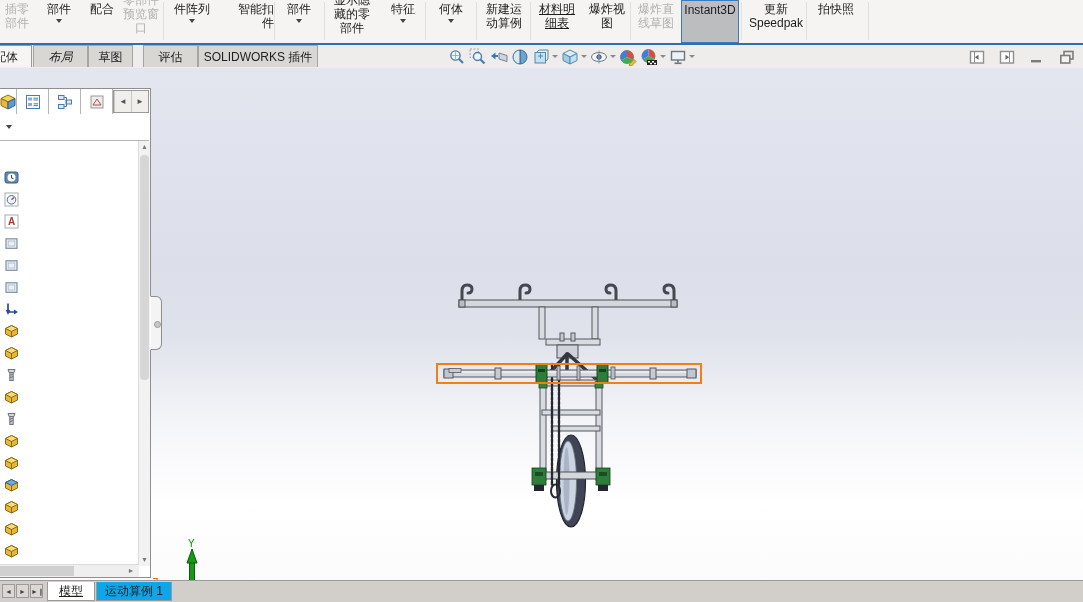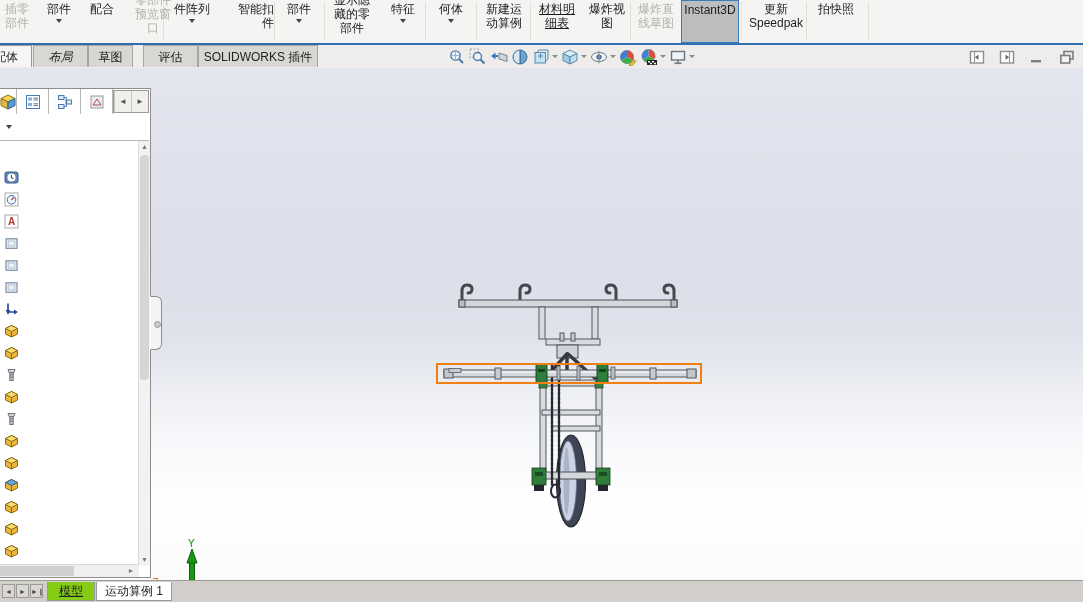--- a/index.html
+++ b/index.html
@@ -61,23 +61,23 @@
             border:1px solid #8e8e8e;border-left:1px solid #fff;border-radius:0 6px 6px 0;box-sizing:border-box;}
   #splitter .dot{position:absolute;left:3px;top:24px;width:5px;height:5px;border-radius:50%;
                  background:#c9c9c9;border:1px solid #9a9a9a;}
   
   #model-svg{position:absolute;left:425px;top:192px;}
   #triad-svg{position:absolute;left:150px;top:468px;}
   
   #bottom{position:absolute;left:0;top:580px;width:1083px;height:22px;background:#d2cfca;border-top:1px solid #9a9a9a;box-sizing:border-box;}
   .bnav{position:absolute;top:3px;width:13px;height:14px;background:#dbd8d4;border:1px solid #9a9a9a;
         font-size:7px;line-height:13px;text-align:center;color:#444;box-sizing:border-box;}
-  .btab{position:absolute;top:1px;height:19px;line-height:19px;text-align:center;background:#ffffff;
+  .btab{position:absolute;top:1px;height:19px;line-height:19px;text-align:center;background:#0ea5e9;
         border:1px solid #9a9a9a;border-top:none;box-sizing:border-box;font-size:12px;color:#222;}
-  .btab.active{background:#84cc16;text-decoration:underline;}
+  .btab.active{background:#ffffff;text-decoration:underline;}
 </style>
 </head>
 <body>
 
 <div id="ribbon">
     <div class="ribbon-sep" style="left: 163px;"></div>
     <div class="ribbon-sep" style="left: 274px;"></div>
     <div class="ribbon-sep" style="left: 324px;"></div>
     <div class="ribbon-sep" style="left: 425px;"></div>
     <div class="ribbon-sep" style="left: 476px;"></div>
@@ -96,21 +96,21 @@
       <div class="lines">
         <div>部件</div>
       </div>
       <div class="drop-arrow"></div>
     </div>
     <div class="ribbon-item" style="left: 82px; width: 40px;">
       <div class="lines">
         <div>配合</div>
       </div>
     </div>
-    <div class="ribbon-item disabled shift3" style="left: 130px; width: 46px;">
+    <div class="ribbon-item disabled shift3" style="left: 118px; width: 46px;">
       <div class="lines">
         <div>零部件</div>
         <div>预览窗</div>
         <div>口</div>
       </div>
     </div>
     <div class="ribbon-item" style="left: 166px; width: 52px;">
       <div class="lines">
         <div>件阵列</div>
       </div>

